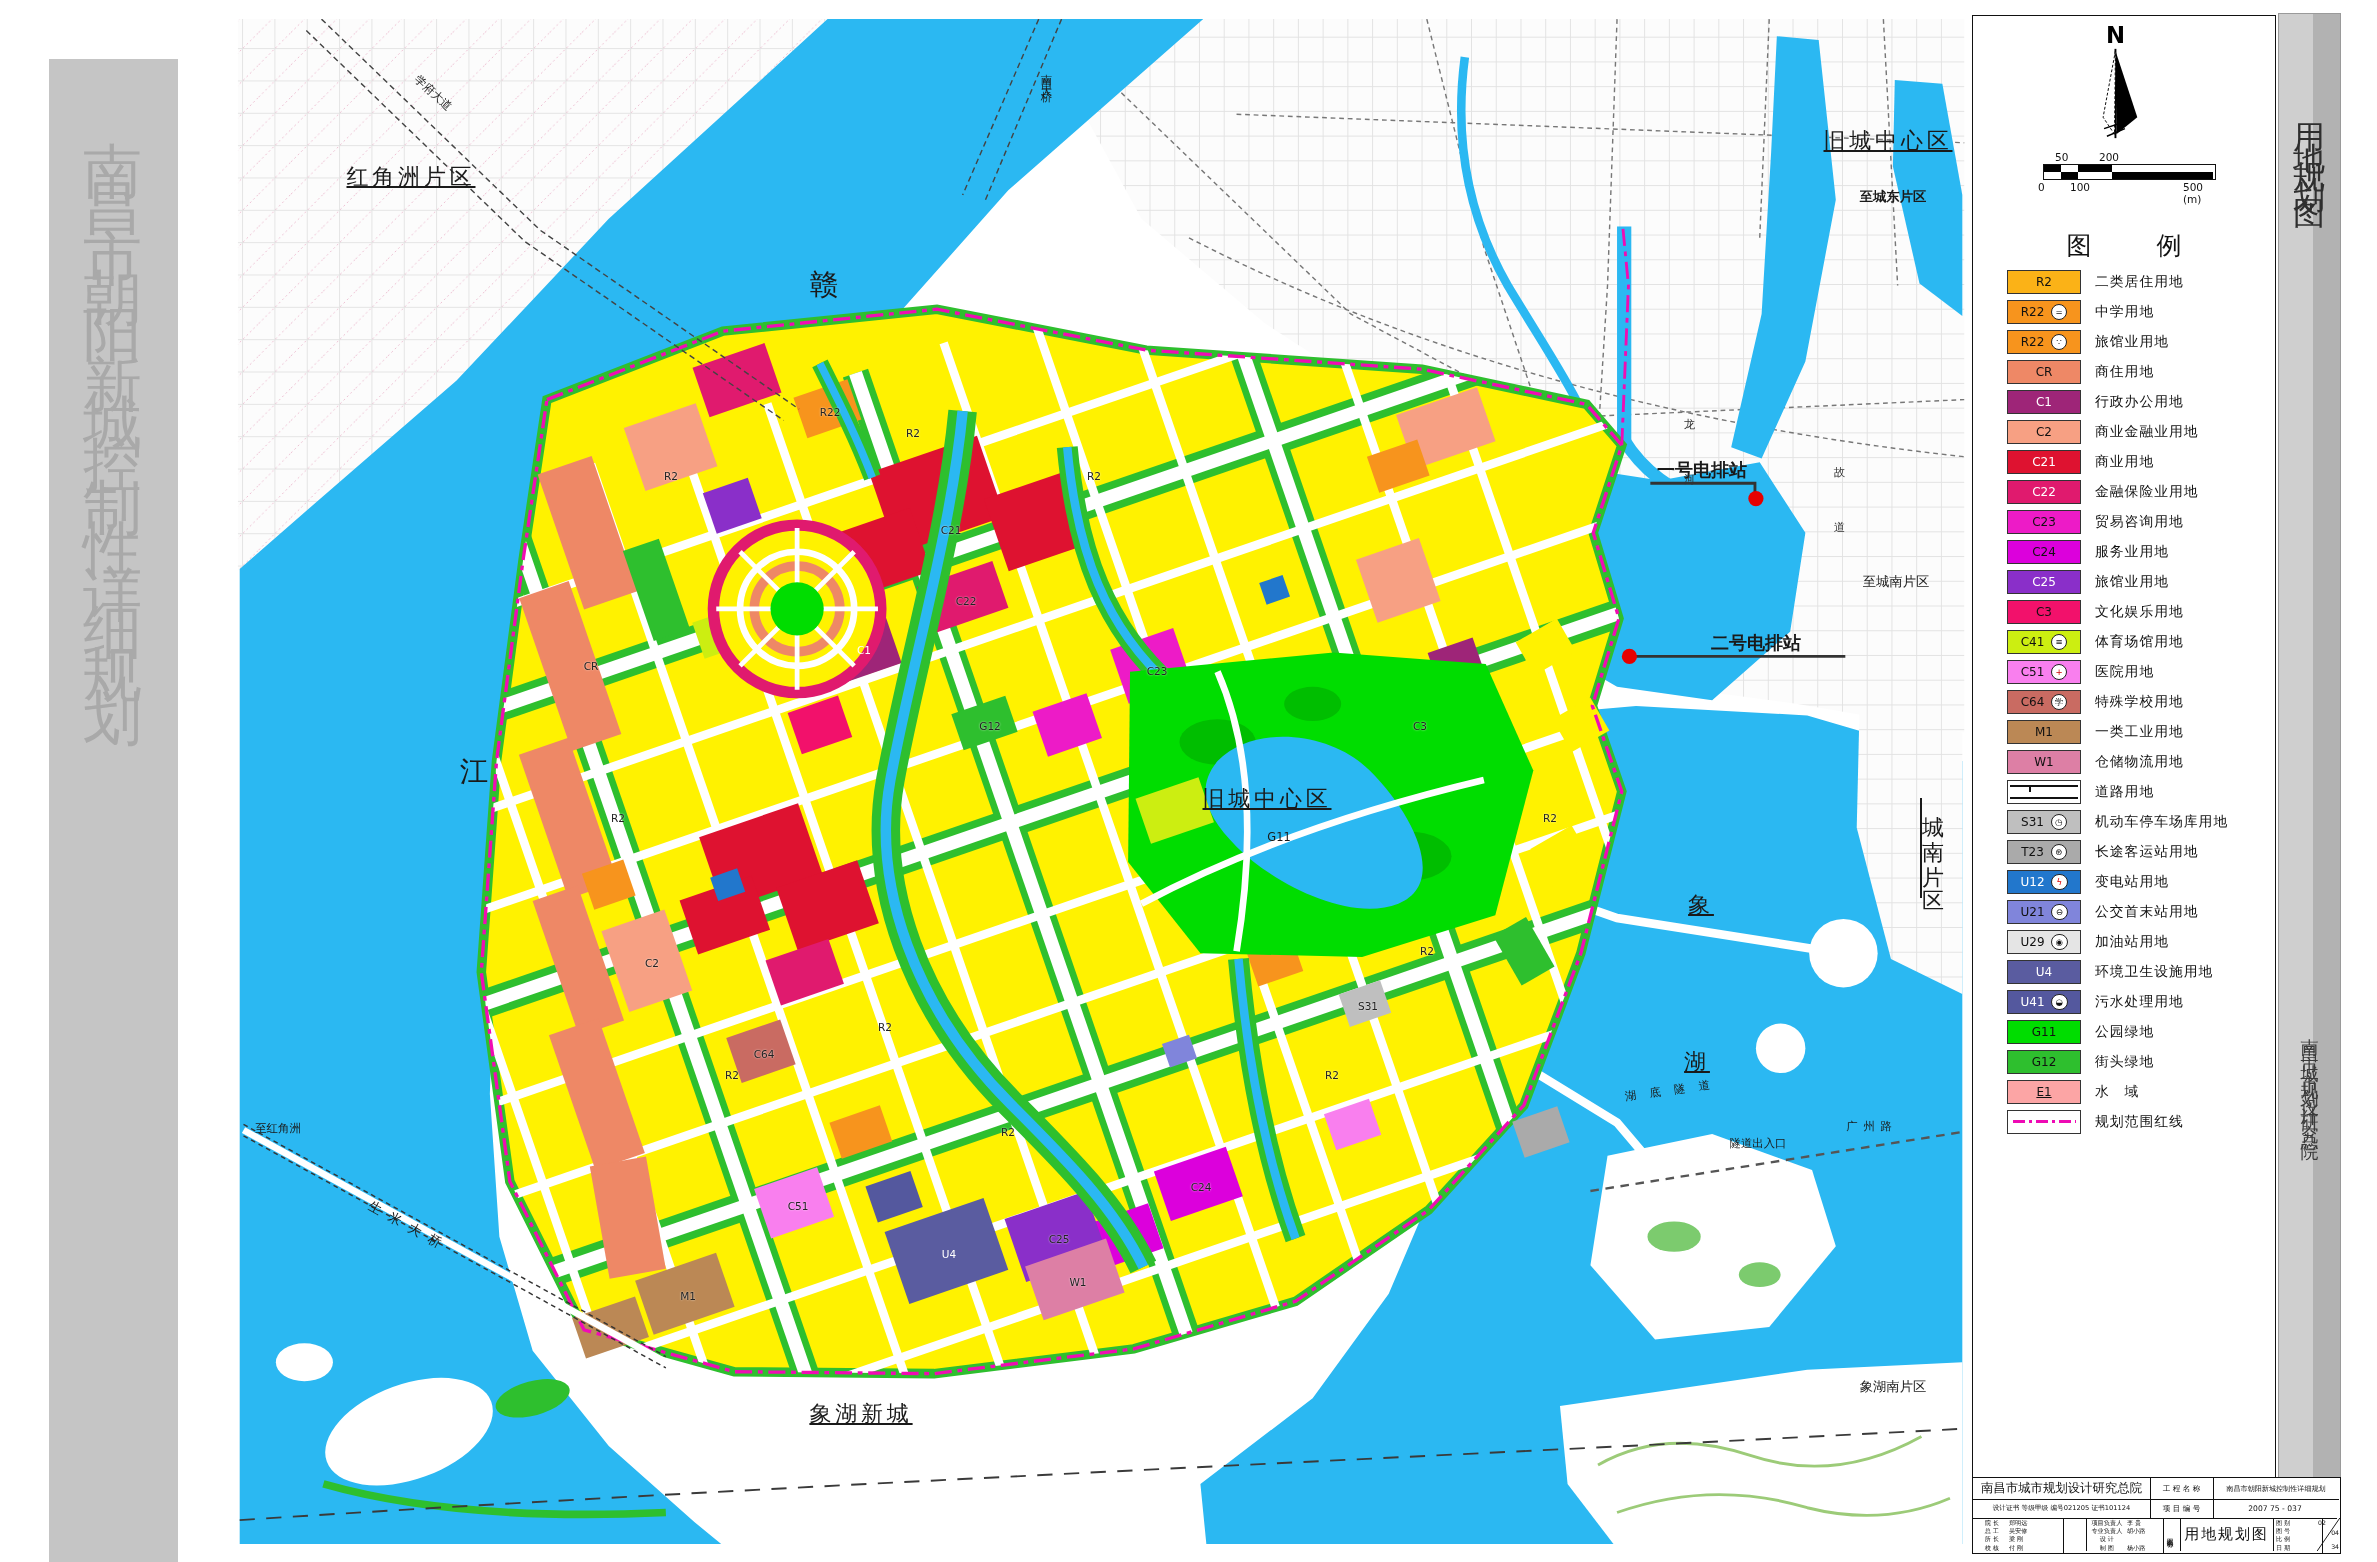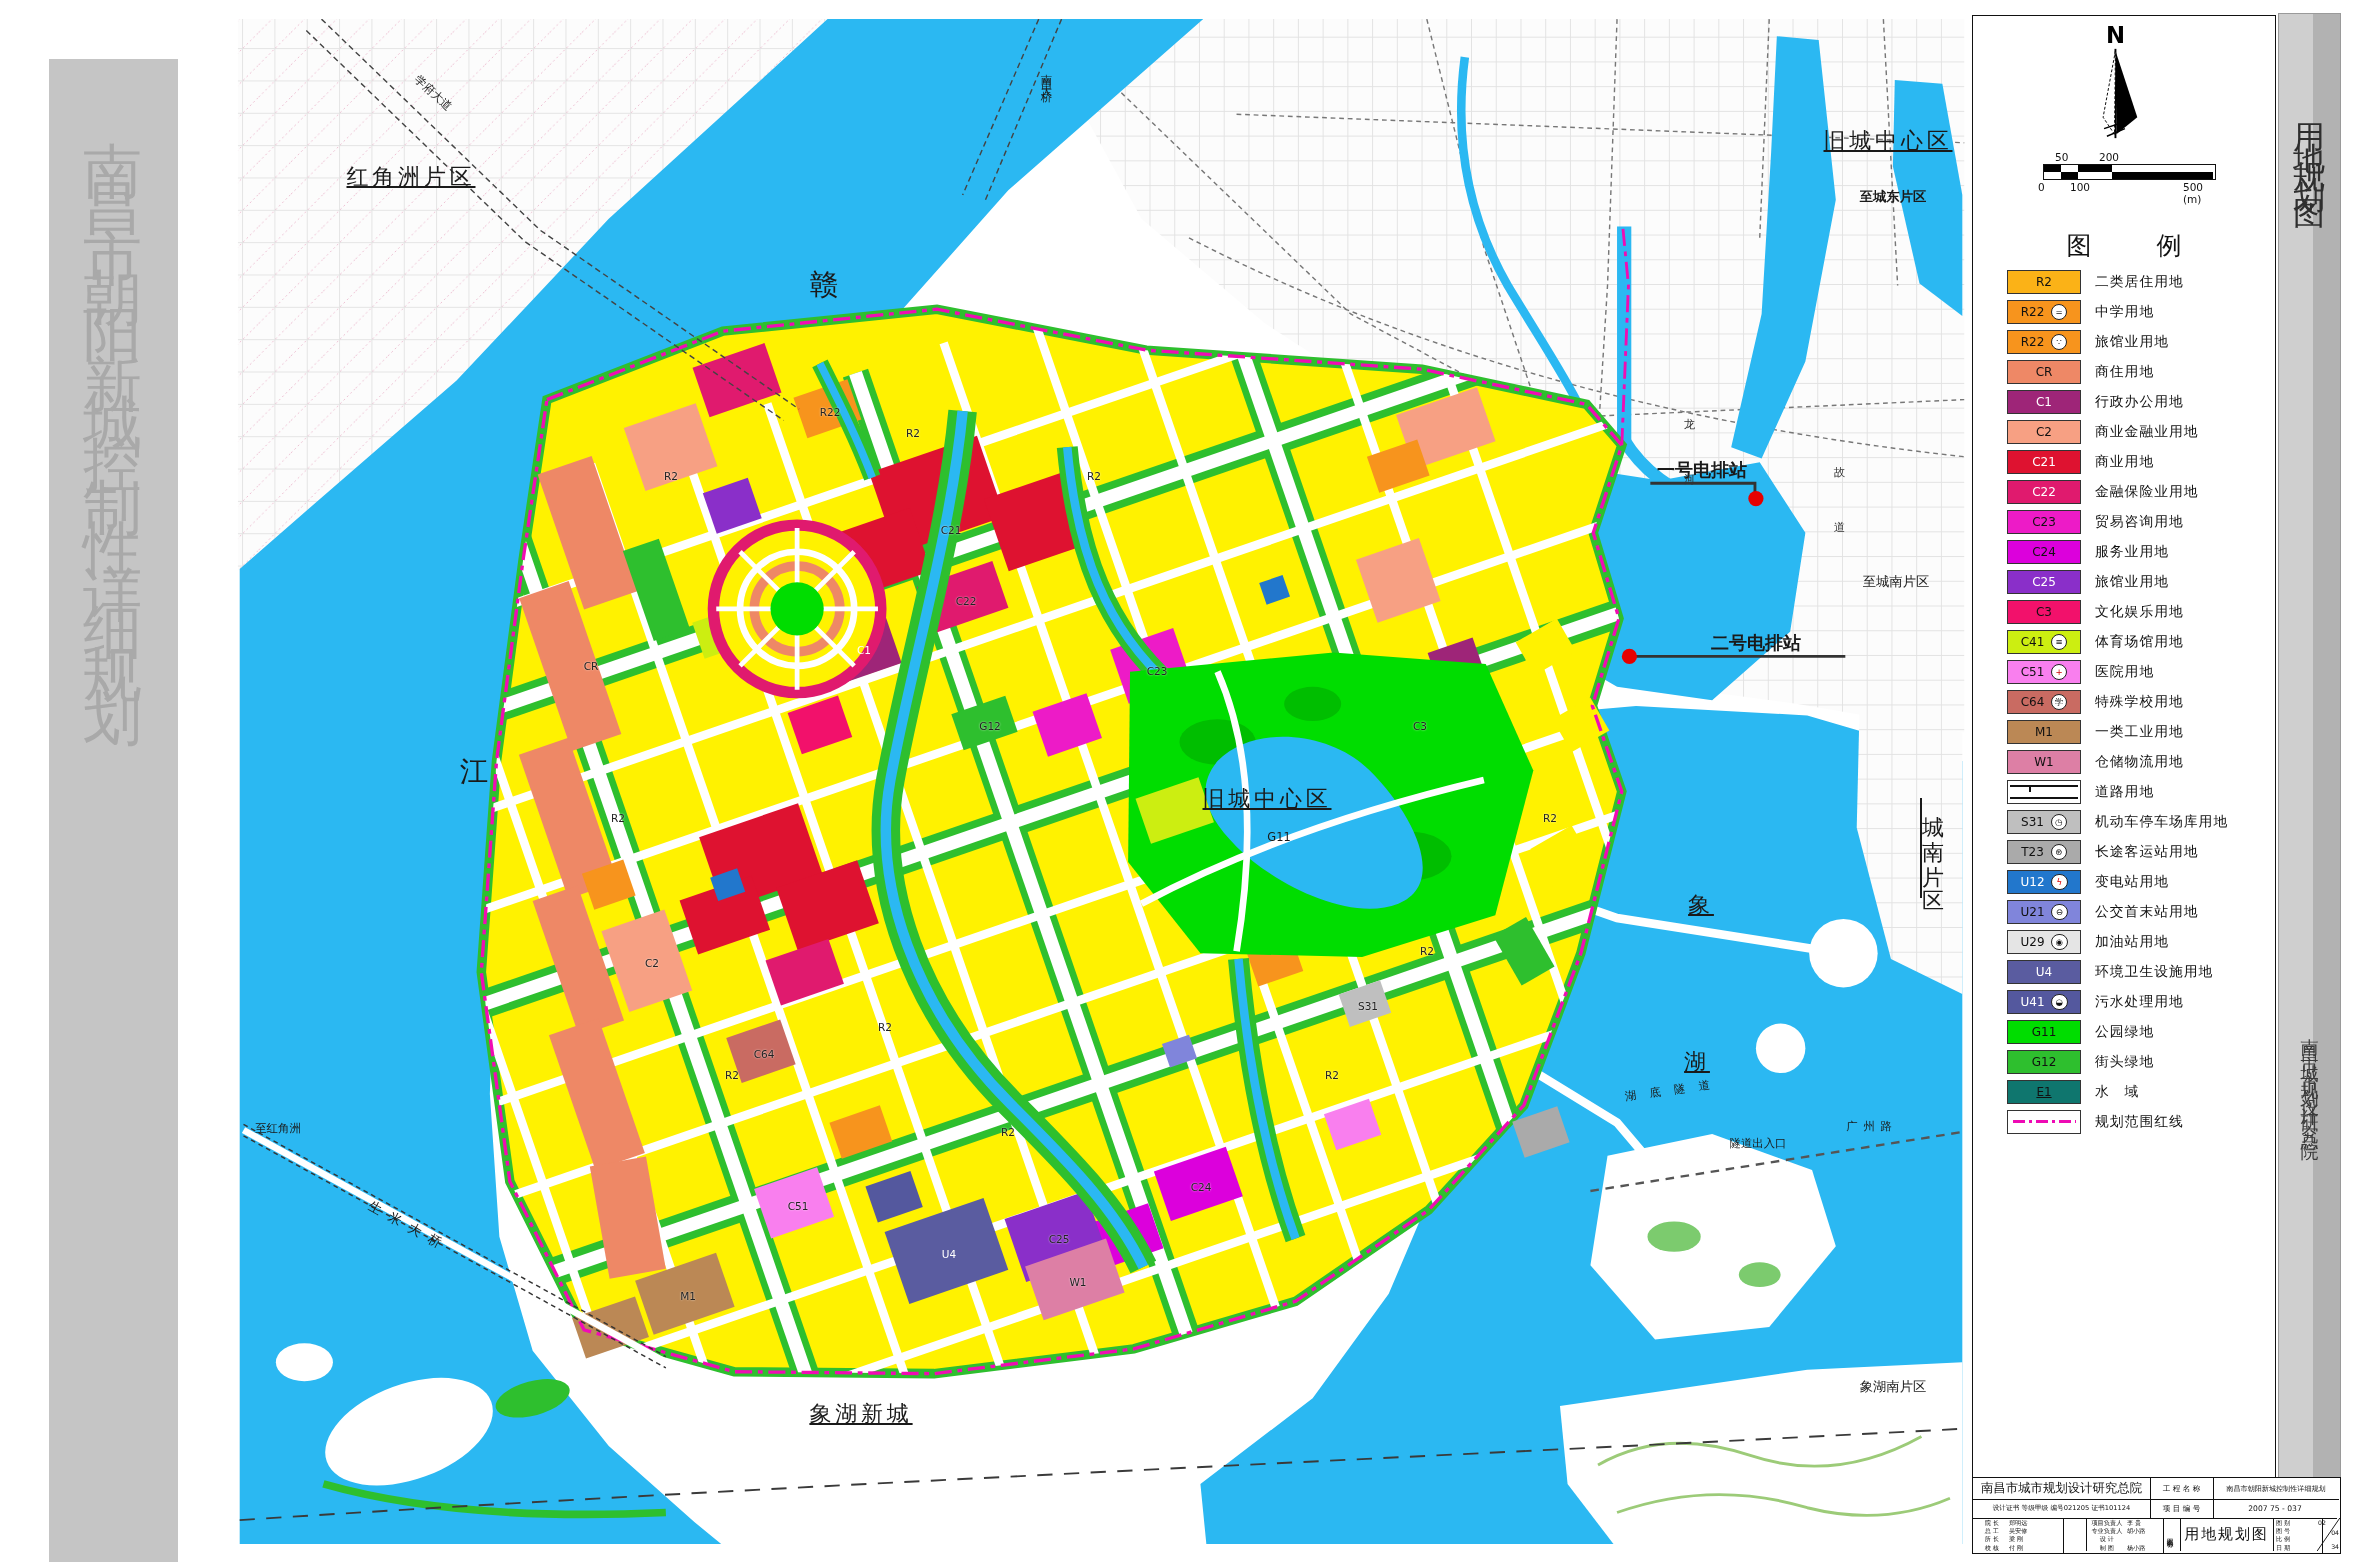--- a/index.html
+++ b/index.html
@@ -565,21 +565,21 @@
     </div>
 
     <div class="lg-row">
       <span class="lg-swatch" style="background: rgb(46, 191, 46);">
             <span class="lg-code">G12</span>
           </span>
       <span class="lg-label">街头绿地</span>
     </div>
 
     <div class="lg-row">
-      <span class="lg-swatch" style="background: #0f766e; text-decoration: underline;">
+      <span class="lg-swatch" style="background: #fca5a5; text-decoration: underline;">
             <span class="lg-code">E1</span>
           </span>
       <span class="lg-label">水　域</span>
     </div>
 
     <div class="lg-row">
       <span class="lg-swatch boundary">
             <span class="bline"></span>
           </span>
       <span class="lg-label">规划范围红线</span>

